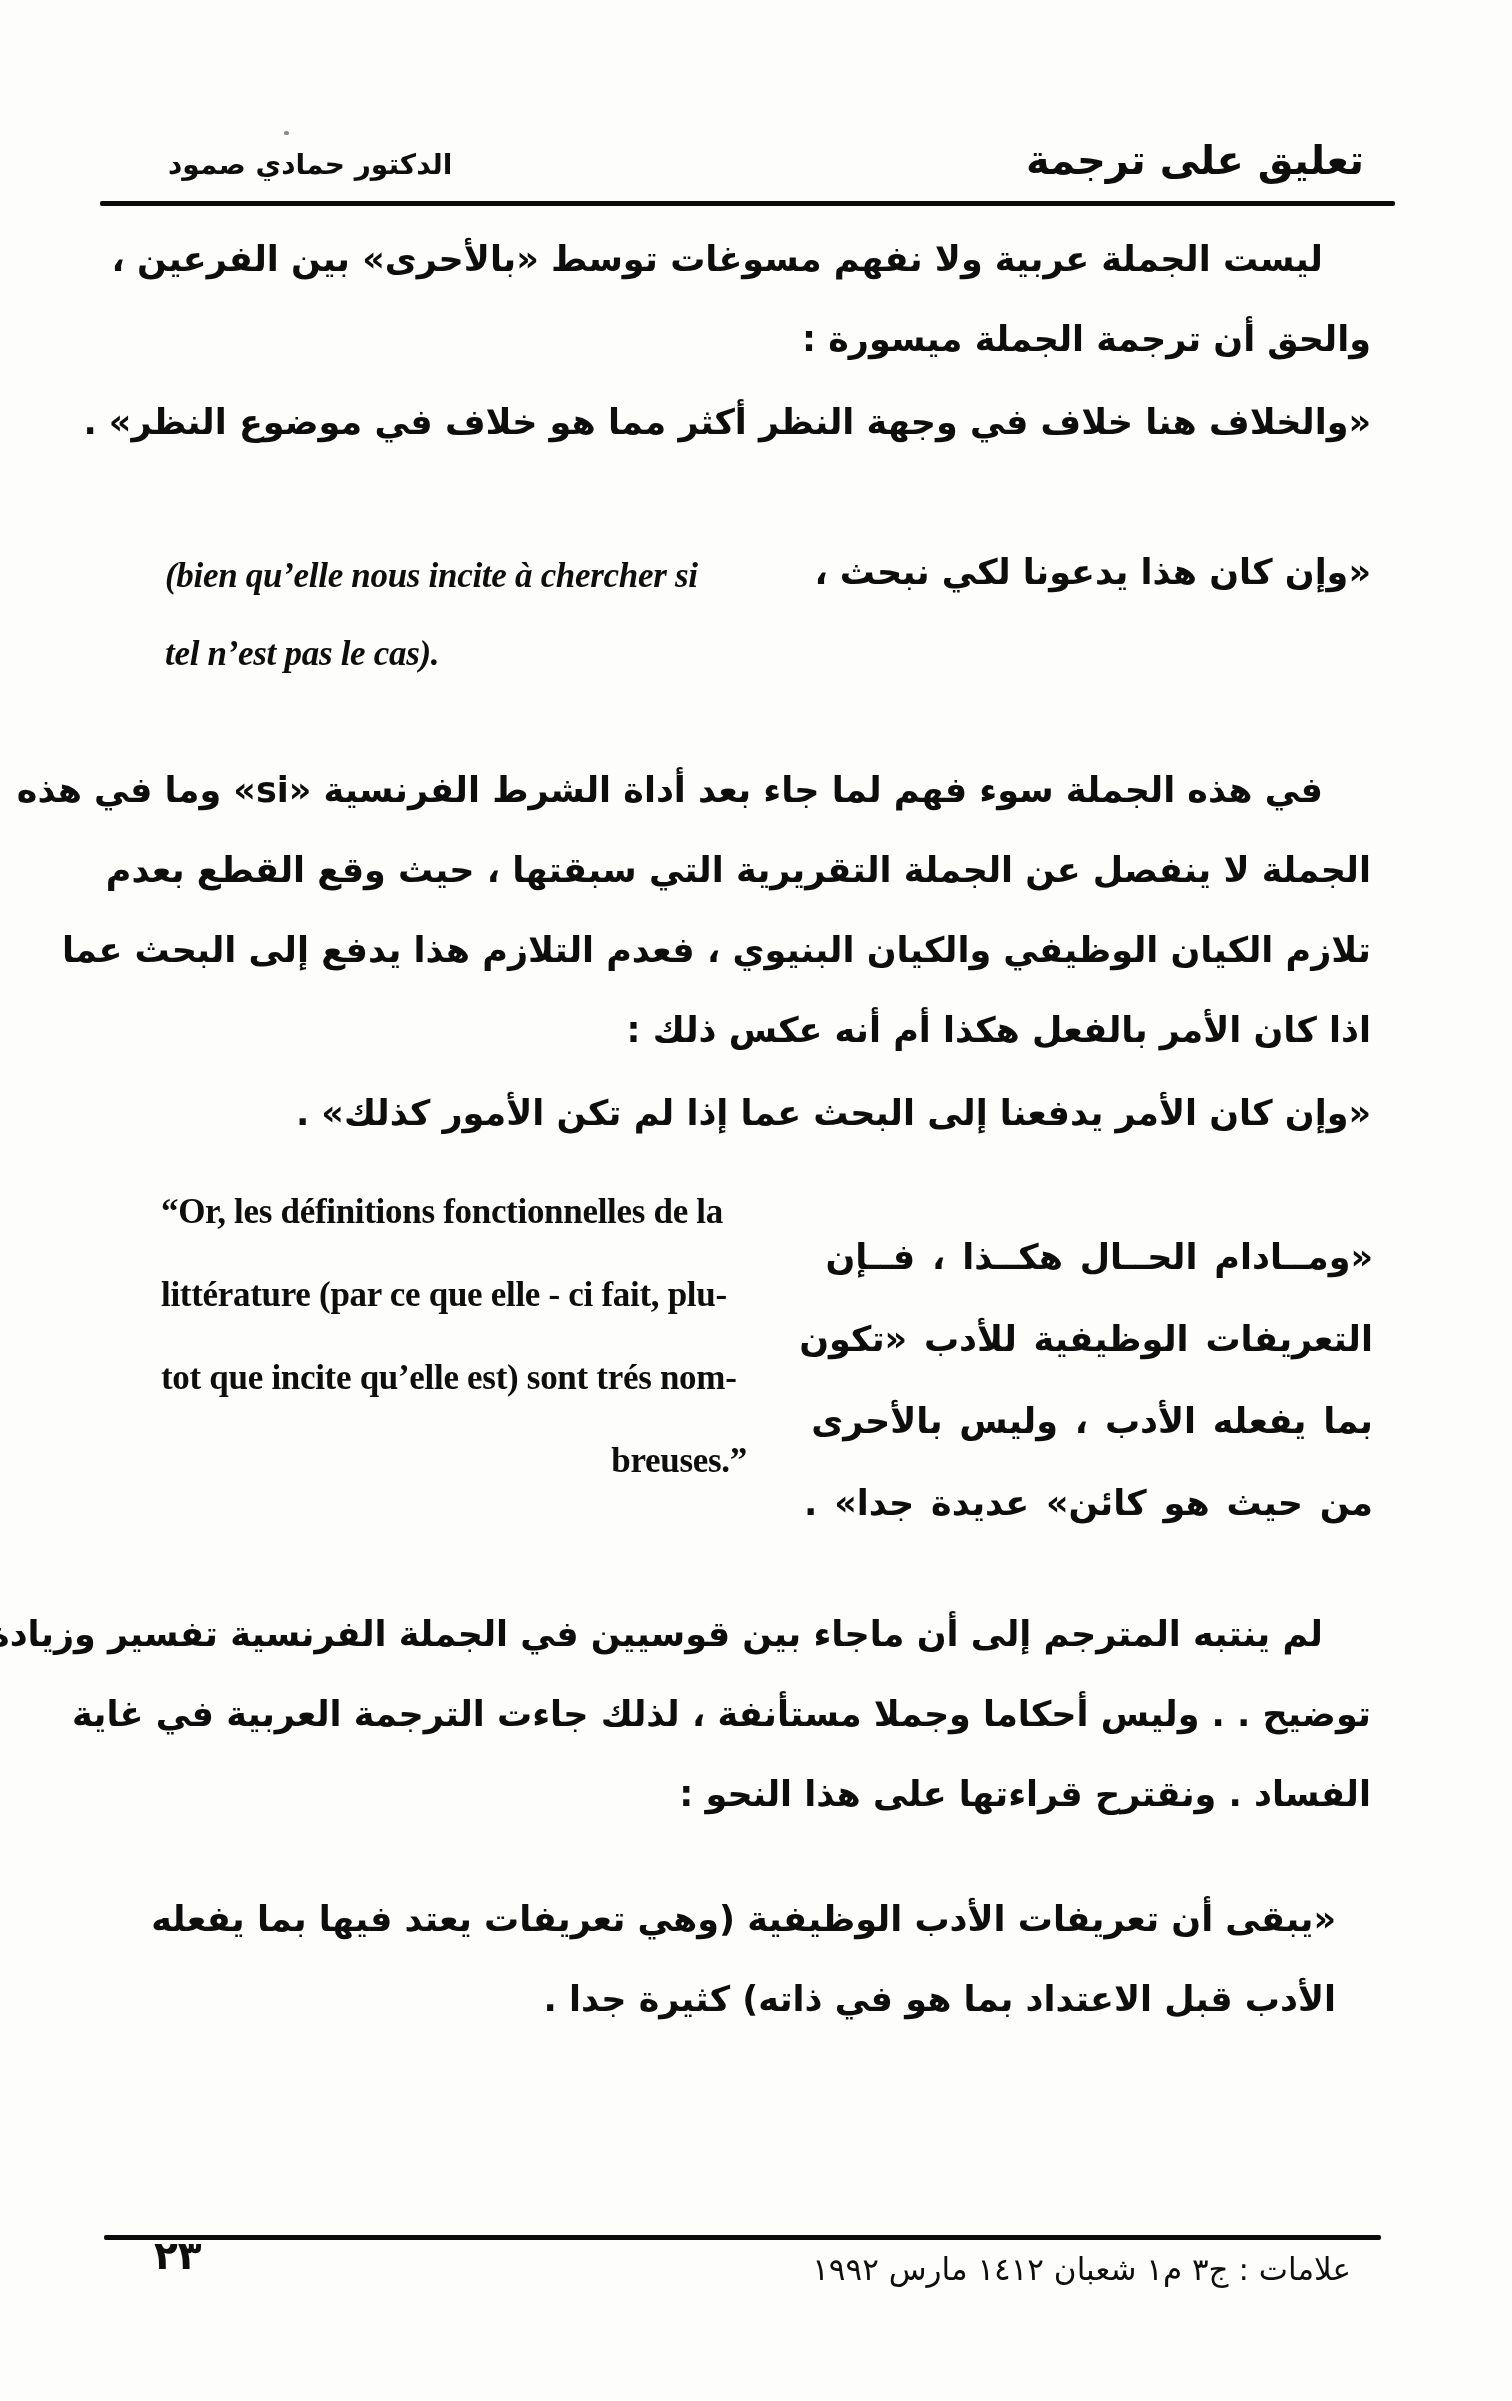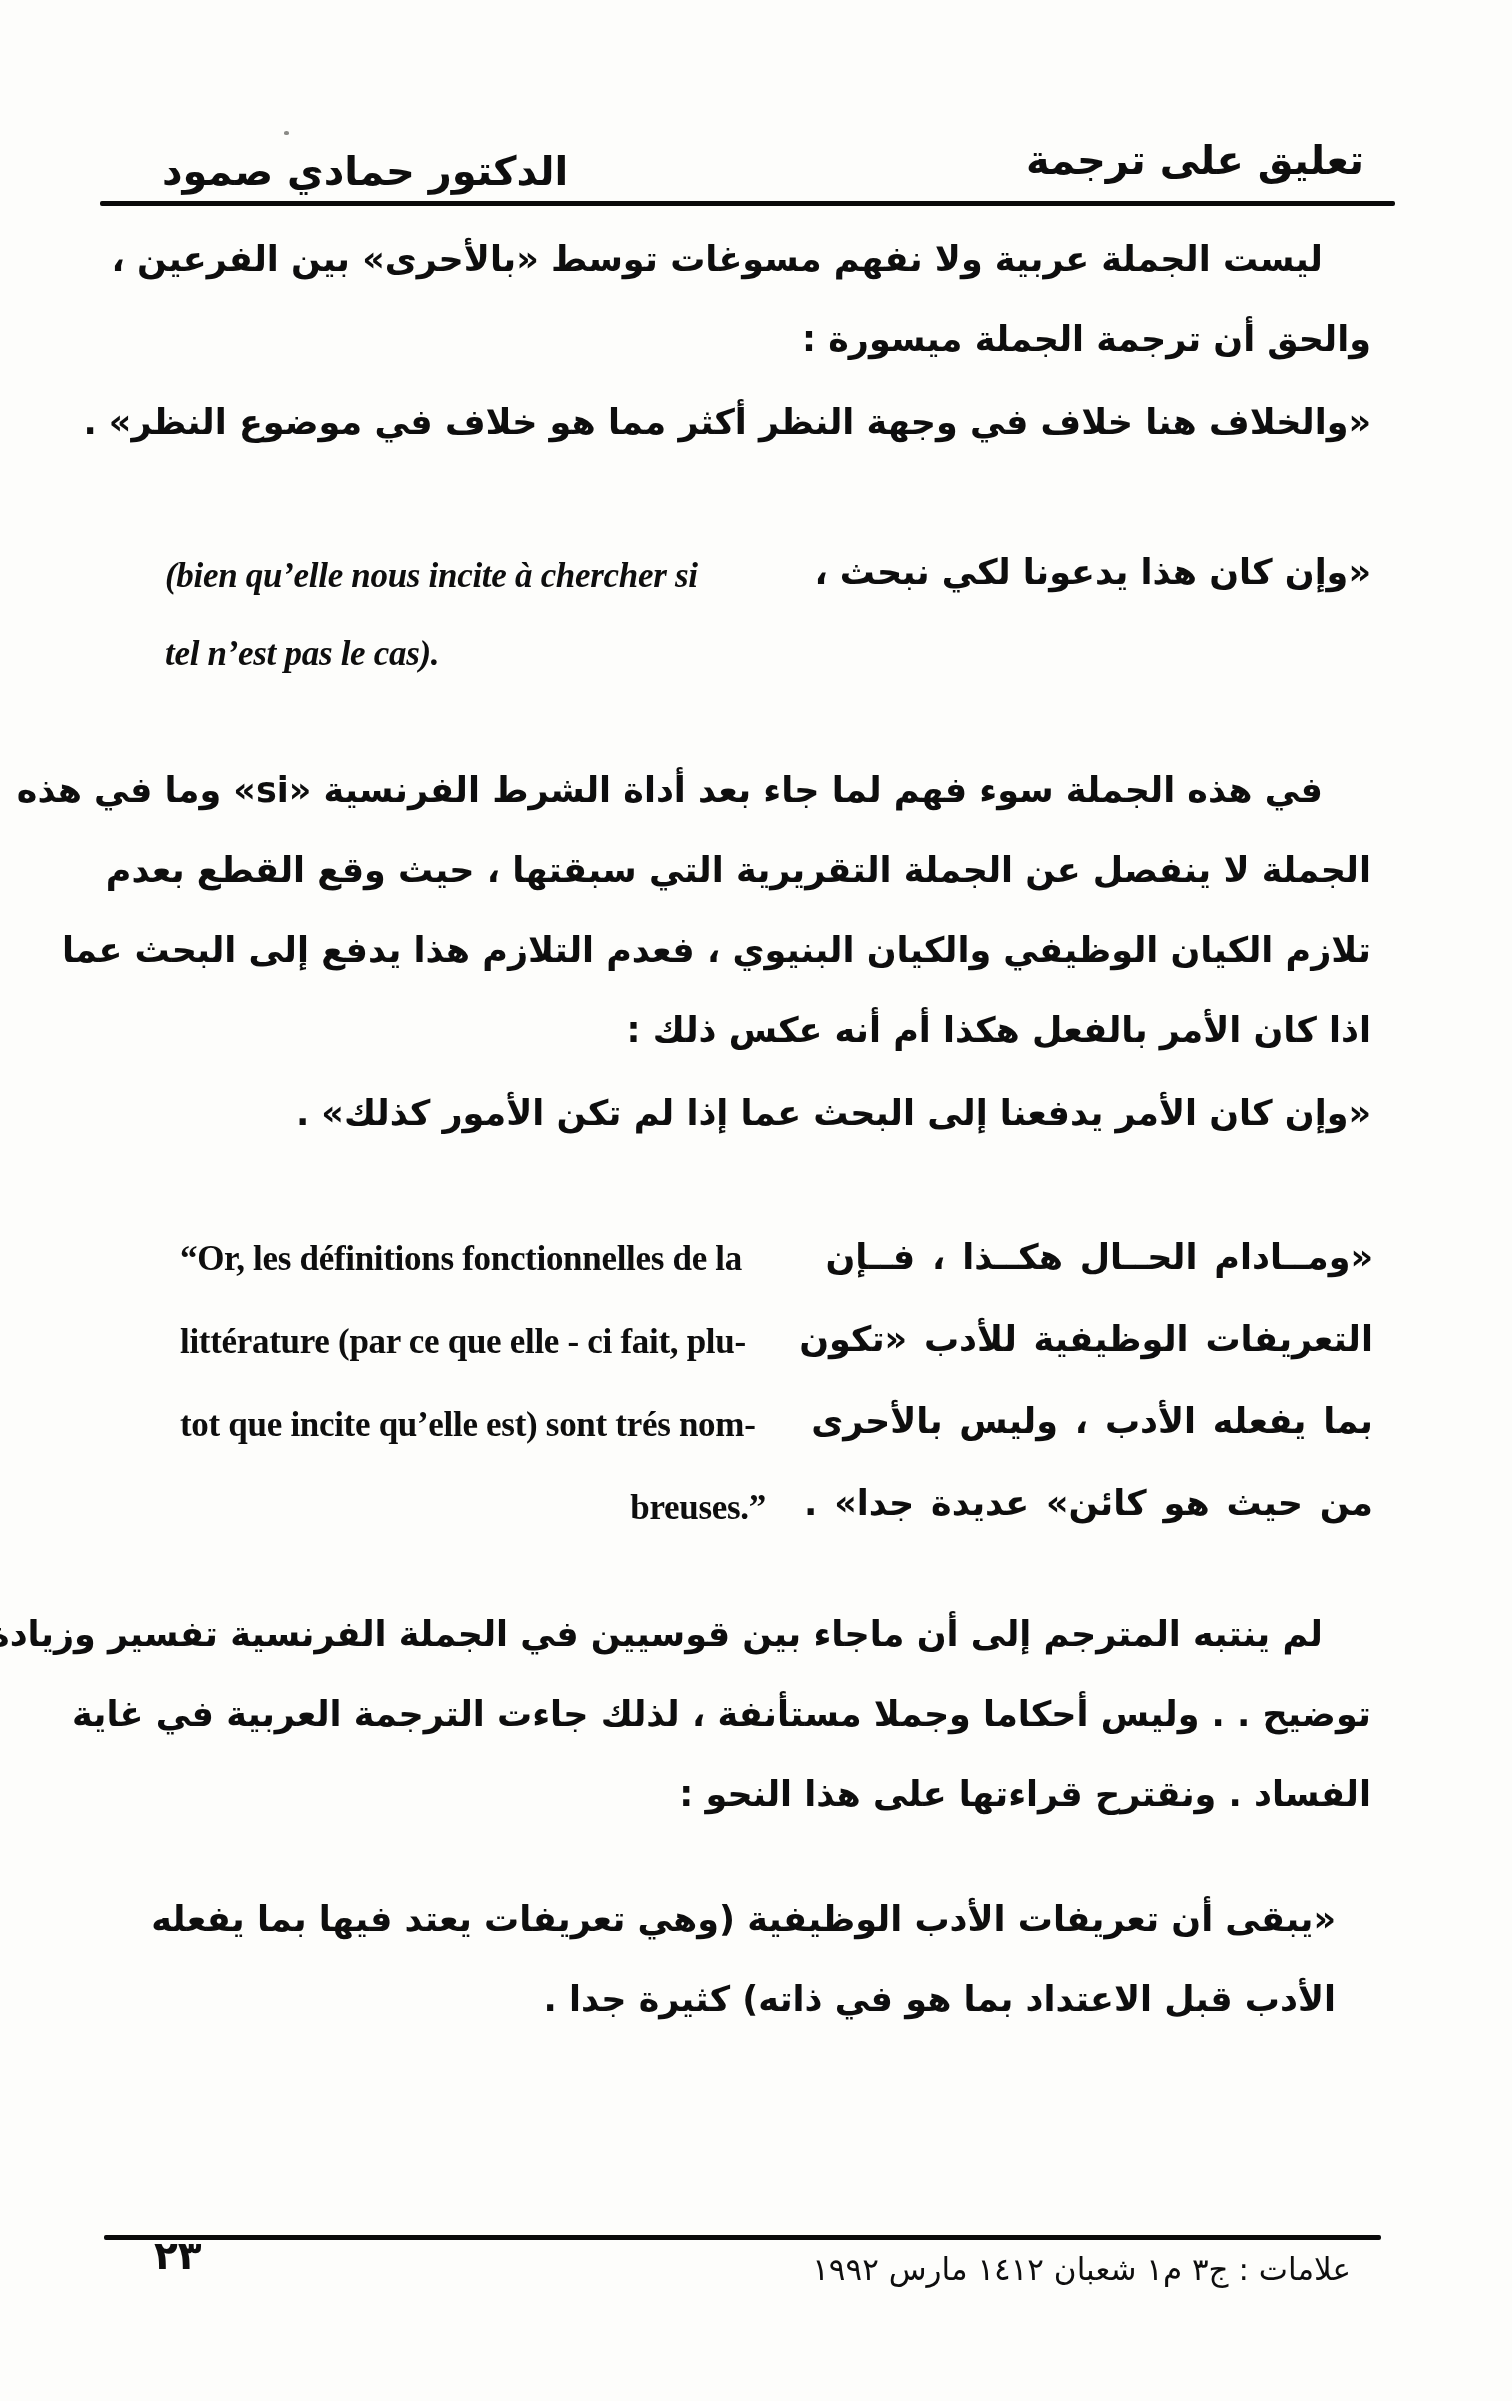--- a/index.html
+++ b/index.html
@@ -5,41 +5,41 @@
   html,body{margin:0;padding:0;background:#e8e8e4;}
   .page{
     position:relative;width:1512px;height:2401px;margin:0 auto;
     background:#fdfdfb;color:#0e0e0e;overflow:hidden;
     font-family:"DejaVu Sans",sans-serif;
   }
   .ar{direction:rtl;text-align:right;}
   .line{white-space:nowrap;}
   
   .b-title{position:absolute;top:137px;right:148px;font-size:40px;font-weight:bold;}
-  .b-author{position:absolute;top:148px;left:162px;font-size:40px;font-weight:bold;direction:rtl;}
+  .b-author{position:absolute;top:148px;left:168px;font-size:28px;font-weight:bold;direction:rtl;}
   .rule{position:absolute;background:#0a0a0a;border-radius:1.9px;}
   .rule-top{top:201px;left:100px;width:1295px;height:4.6px;}
   .rule-bottom{top:2235px;left:104px;width:1277px;height:4.6px;}
   
   .para{position:absolute;right:141px;width:1234px;font-size:35px;font-weight:bold;line-height:80px;}
   .indent{padding-right:48px;}
   .b-para1{top:219px;}
   .b-quote1{top:382px;}
   .b-para2{top:750px;}
   .b-quote2{top:1073px;}
   .b-para3{top:1594px;}
   .b-quote3{top:1879px;right:176px;}
   .b-note{top:2059px;right:146px;}
   
   .arcol{position:absolute;font-size:35px;font-weight:bold;direction:rtl;text-align:right;}
   .frcol{position:absolute;font-family:"Liberation Serif",serif;font-size:35px;font-weight:bold;letter-spacing:-0.3px;}
   .b-biling1-ar{top:532px;right:141px;width:611px;line-height:80px;}
   .b-biling1-fr{top:537px;left:165px;width:611px;line-height:78px;font-style:italic;}
   .b-biling2-ar{top:1216px;right:139px;width:593px;line-height:82px;word-spacing:4.6px;}
-  .b-biling2-fr{top:1217px;left:161px;width:586px;line-height:83px;margin-left:19px;}
+  .b-biling2-fr{top:1170px;left:161px;width:586px;line-height:83px;}
   .fr-last{text-align:right;}
   
   .b-pagenum{position:absolute;top:2233px;left:154px;font-size:39px;font-weight:bold;}
   .b-journal{position:absolute;top:2251px;right:161px;font-size:31px;font-weight:normal;direction:rtl;}
   .speck{position:absolute;top:131px;left:284px;width:4.6px;height:3.7px;background:#8a8a86;border-radius:50%;}
 </style>
 </head>
 <body>
 
 <div class="page">

